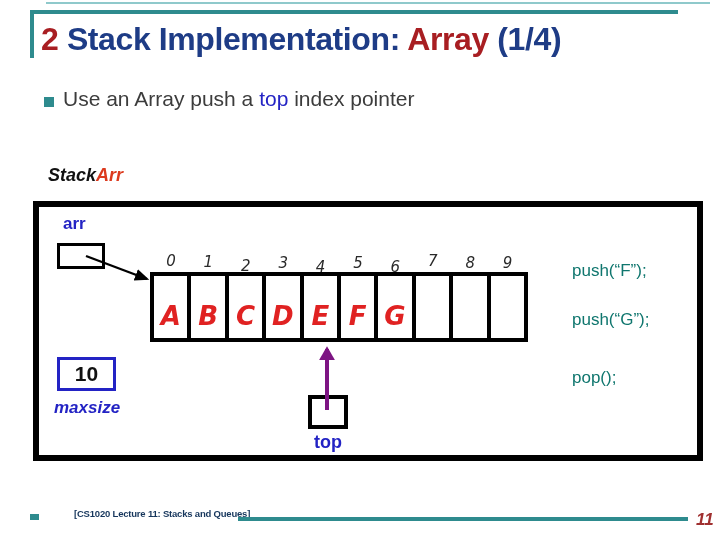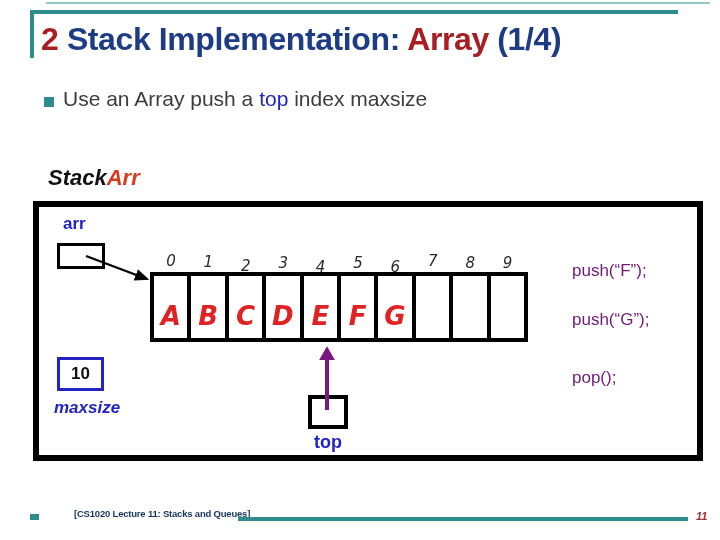--- a/index.html
+++ b/index.html
@@ -12,51 +12,51 @@
   .topline-main{position:absolute;left:30px;top:10px;width:648px;height:4px;background:var(--teal);}
   .topline-vert{position:absolute;left:30px;top:10px;width:4px;height:48px;background:var(--teal);}
   
   .title{position:absolute;left:41px;top:21px;font-size:32px;font-weight:600;letter-spacing:-0.4px;white-space:nowrap;color:var(--title-navy);}
   .title .red{color:var(--title-red);}
   
   .bullet-sq{position:absolute;left:44px;top:97px;width:10px;height:10px;background:var(--teal);}
   .bullet-text{position:absolute;left:63px;top:87px;font-size:21px;color:var(--text-dark);white-space:nowrap;}
   .bullet-text .blue{color:var(--link-blue);}
   
-  .stackarr{position:absolute;left:48px;top:165px;font-size:22px;font-weight:bold;font-style:italic;color:var(--stack-black);white-space:nowrap;}
+  .stackarr{position:absolute;left:48px;top:165px;font-size:18px;font-weight:bold;font-style:italic;color:var(--stack-black);white-space:nowrap;}
   .stackarr .orange{color:var(--arr-orange);}
   
   .bigbox{position:absolute;left:33px;top:201px;width:670px;height:260px;border:6px solid #000;box-sizing:border-box;background:#fff;}
   .arr-label{position:absolute;left:63px;top:214px;font-size:17px;font-weight:bold;color:var(--link-blue);}
   .arr-box{position:absolute;left:57px;top:243px;width:48px;height:26px;border:3px solid #000;box-sizing:border-box;background:#fff;}
   
   .index-row{position:absolute;left:0;top:0;width:0;height:0;}
   .index{position:absolute;width:42px;text-align:center;font-size:15px;font-style:italic;color:#2a2a2a;font-family:"DejaVu Sans",sans-serif;}
   .cells{position:absolute;left:150px;top:272px;display:flex;}
   .cell{width:33.4px;height:62px;border:4px solid #000;margin-left:-4px;background:#fff;
         display:flex;align-items:flex-end;justify-content:center;box-sizing:content-box;}
   .cell:first-child{margin-left:0;}
   .cell span{font-size:26px;font-weight:bold;font-style:italic;color:var(--cell-red);line-height:1;padding-bottom:9px;font-family:"DejaVu Sans",sans-serif;}
   
-  .ten-box{position:absolute;left:57px;top:357px;width:47px;height:34px;border:3px solid var(--link-blue);box-sizing:border-box;
-           display:flex;align-items:center;justify-content:center;font-size:17px;font-weight:600;color:#111;background:#fff;}
+  .ten-box{position:absolute;left:57px;top:357px;width:59px;height:34px;border:3px solid var(--link-blue);box-sizing:border-box;
+           display:flex;align-items:center;justify-content:center;font-size:21px;font-weight:600;color:#111;background:#fff;}
   .maxsize-label{position:absolute;left:54px;top:398px;font-size:17px;font-weight:bold;color:var(--link-blue);font-style:italic;}
   
   .top-box{position:absolute;left:308px;top:395px;width:40px;height:34px;border:4px solid #000;box-sizing:border-box;background:transparent;}
   .top-label{position:absolute;left:300px;top:432px;width:56px;text-align:center;font-size:18px;font-weight:bold;color:var(--link-blue);}
   
-  .op{position:absolute;left:572px;font-size:17px;color:#701a75;white-space:nowrap;}
+  .op{position:absolute;left:572px;font-size:17px;color:#0f766e;white-space:nowrap;}
   .op1{top:261px;} .op2{top:310px;} .op3{top:368px;}
   
   .arrows{position:absolute;left:0;top:0;width:720px;height:540px;pointer-events:none;}
   
   .footer-sq{position:absolute;left:30px;top:514px;width:9px;height:6px;background:var(--teal);}
   .footer-text{position:absolute;left:47px;top:508px;font-size:9.5px;font-weight:bold;letter-spacing:-0.2px;color:var(--footer-navy);white-space:nowrap;padding-left:27px;}
   .footer-line{position:absolute;left:238px;top:517px;width:450px;height:4px;background:var(--teal);}
-  .page-num{position:absolute;left:696px;top:510px;font-size:11px;font-weight:bold;font-style:italic;color:var(--page-red);}
+  .page-num{position:absolute;left:696px;top:510px;font-size:17px;font-weight:bold;font-style:italic;color:var(--page-red);}
 </style>
 </head>
 <body>
 
 <div id="slide" style="--teal: #2e8b8e; --teal-light: #8fc9cb; --title-navy: #1e3c86; --title-red: #a81e22; --text-dark: #3c3c3c; --link-blue: #2323c4; --stack-black: #111111; --arr-orange: #dc3a1e; --cell-red: #e02222; --purple: #7d1583; --footer-navy: #16365c; --page-red: #a03030;">
 
   <div class="topline-thin"></div>
   <div class="topline-main"></div>
   <div class="topline-vert"></div>
 
@@ -64,21 +64,21 @@
     <span class="red">2</span>
     <span>Stack Implementation:</span>
     <span class="red">Array</span>
     <span>(1/4)</span>
   </div>
 
   <div class="bullet-sq"></div>
   <div class="bullet-text">
     <span>Use an Array push a</span>
     <span class="blue">top</span>
-    <span>index maxsize</span>
+    <span>index pointer</span>
   </div>
 
   <div class="stackarr"><span>Stack</span><span class="orange">Arr</span></div>
 
   <div class="bigbox"></div>
 
   <div class="arr-label">arr</div>
   <div class="arr-box"></div>
 
   <div class="index-row">

